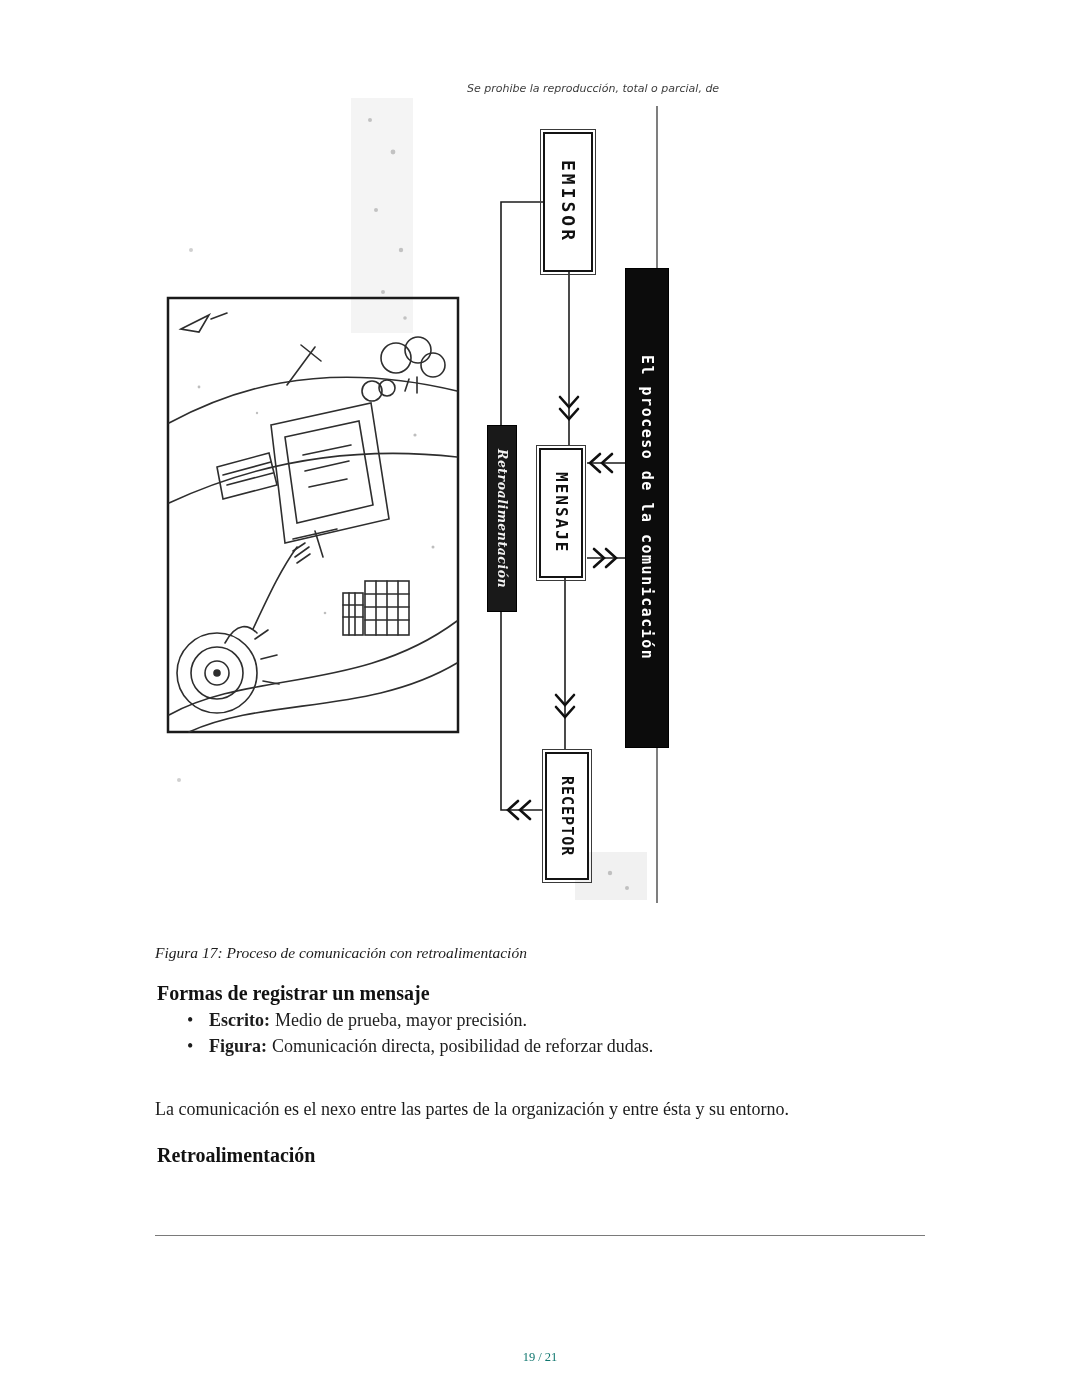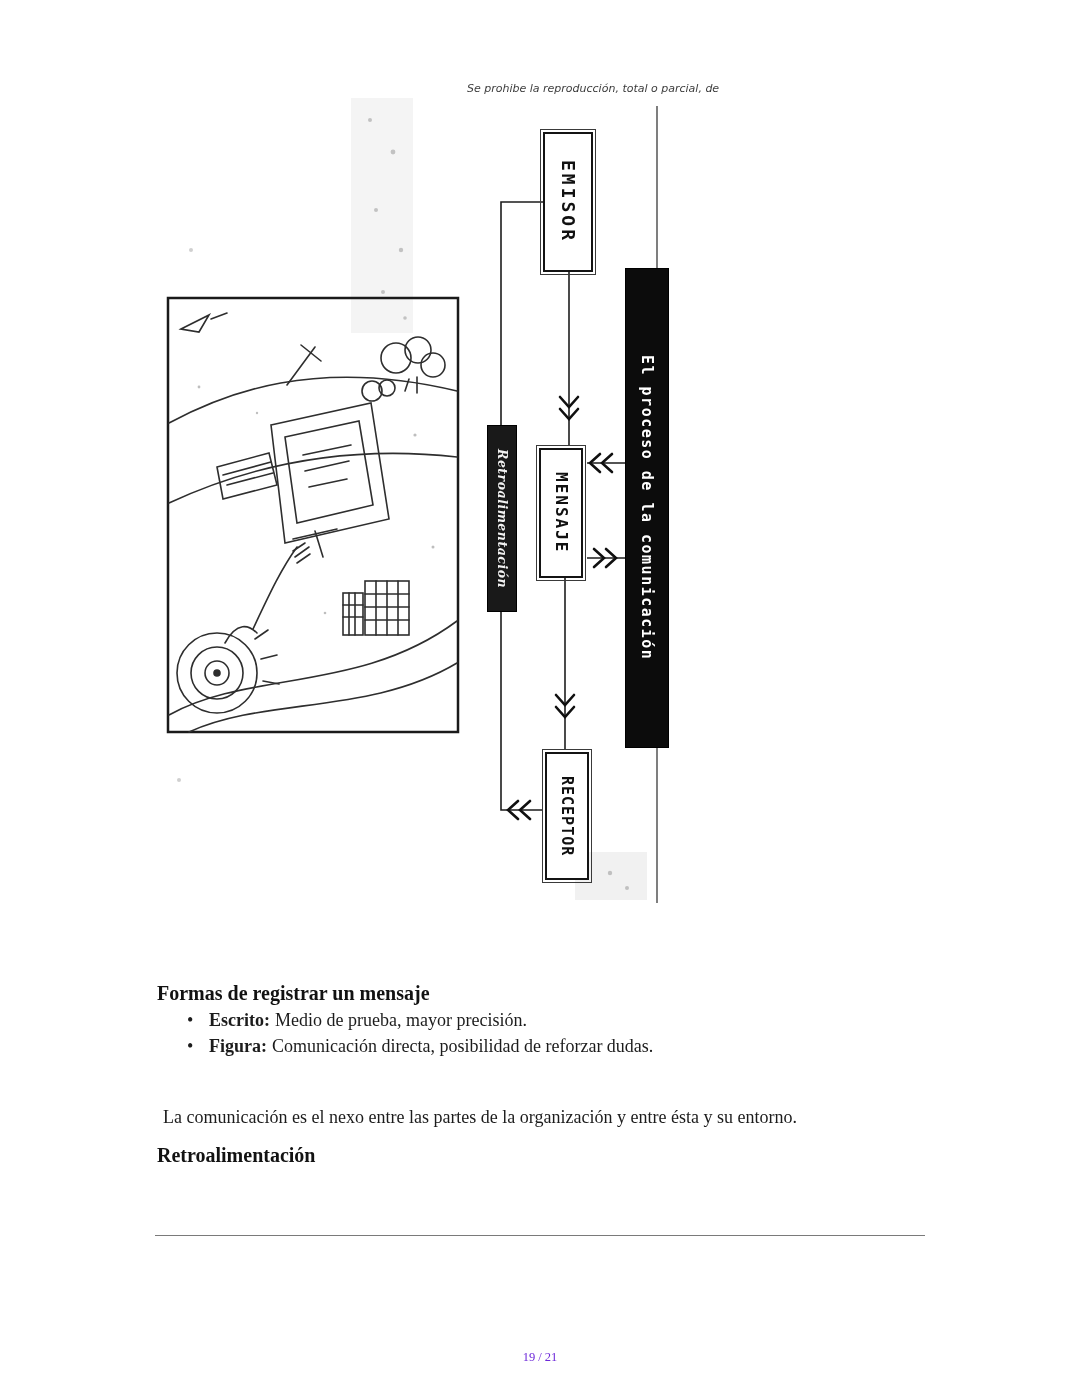--- a/index.html
+++ b/index.html
@@ -57,27 +57,27 @@
 
   
   .caption { position: absolute; left: 155px; top: 944px; font-style: italic; font-size: 15.5px; color: #1c1c1c; }
   .h-section { position: absolute; font-weight: 700; font-size: 20px; color: #121212; margin: 0; font-family: "Liberation Serif", serif; }
   .h1pos { left: 157px; top: 982px; }
   .h2pos { left: 157px; top: 1144px; }
   .bullets { position: absolute; left: 185px; top: 1008px; }
   .bullet-item { position: relative; padding-left: 24px; font-size: 18px; line-height: 25.5px; color: #1c1c1c; }
   .bullet-item::before { content: "•"; position: absolute; left: 2px; }
   .term { font-weight: 700; margin-right: 5px; }
-  .para { position: absolute; font-size: 18px; color: #1c1c1c; margin: 8px; line-height: 26px; }
+  .para { position: absolute; font-size: 18px; color: #1c1c1c; margin: 0; line-height: 26px; }
   .p1 { left: 155px; top: 1096px; width: 790px; }
   .p2 { left: 155px; top: 1172px; width: 778px; }
   .rule { position: absolute; left: 155px; top: 1235px; width: 770px; border: none; border-top: 1px solid #7a7a7a; margin: 0; height: 0; }
   .footer {
     position: absolute; left: 0; top: 1350px; width: 1080px; text-align: center;
-    font-size: 12.5px; color: #6d28d9;
+    font-size: 12.5px; color: #0f766e;
   }
 </style>
 </head>
 <body>
 
 <div class="page">
 
   <div class="figure">
 
     <svg class="connectors" width="545" height="825" viewBox="0 0 545 825">
@@ -172,20 +172,21 @@
       <div class="vlabel">RECEPTOR</div>
     </div>
     <div class="banner">
       <div class="vlabel">El proceso de la comunicación</div>
     </div>
     <div class="retro">
       <div class="vlabel">Retroalimentación</div>
     </div>
   </div>
 
+  <div class="caption">Figura 17: Proceso de comunicación con retroalimentación</div>
 
   <h2 class="h-section h1pos">Formas de registrar un mensaje</h2>
 
   <div class="bullets">
     <div class="bullet-item">
       <span class="term">Escrito:</span><span>Medio de prueba, mayor precisión.</span>
     </div>
     <div class="bullet-item">
       <span class="term">Figura:</span><span>Comunicación directa, posibilidad de reforzar dudas.</span>
     </div>

